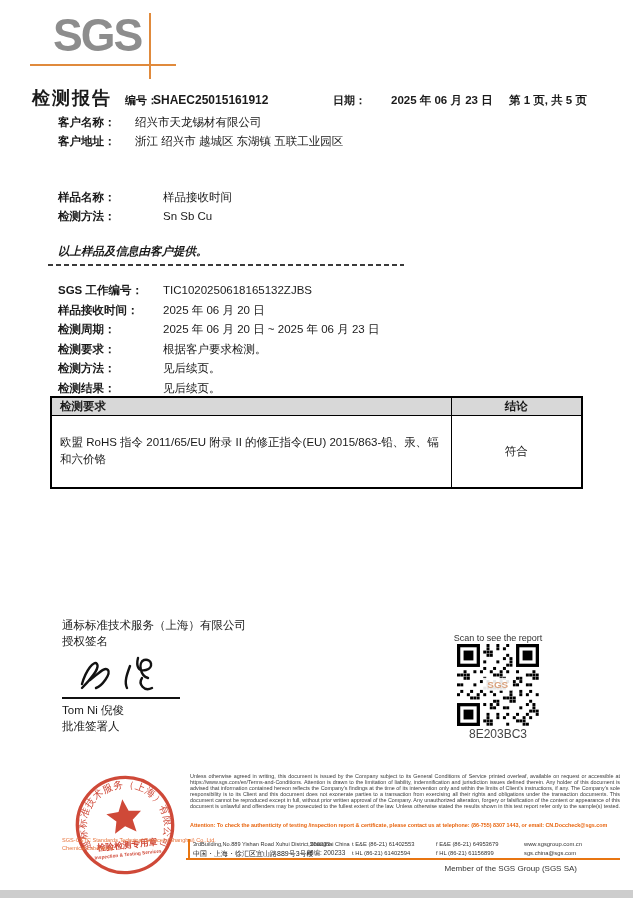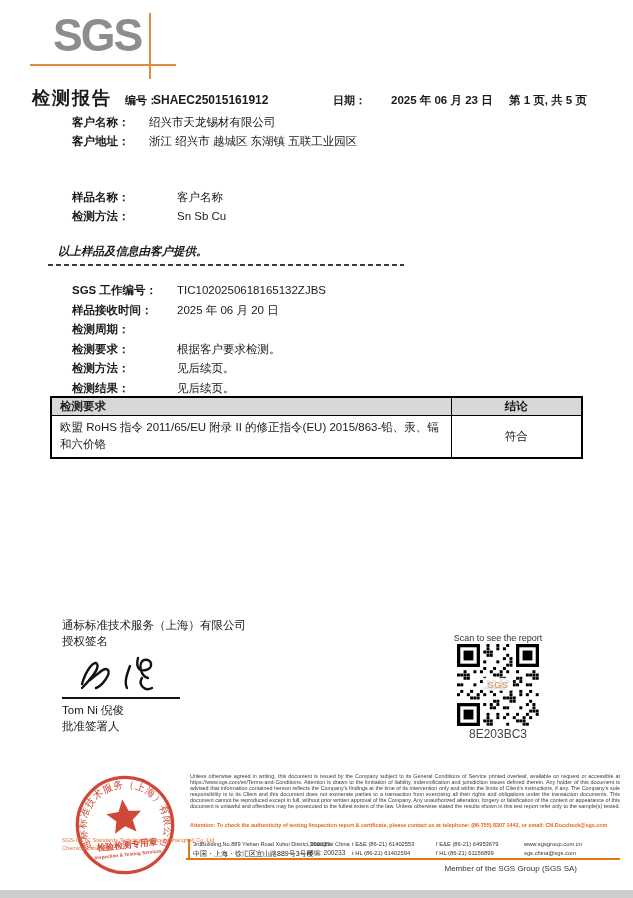--- a/index.html
+++ b/index.html
@@ -16,41 +16,41 @@
   
   .doc-title { position:absolute; left:32px; top:86px; font-size:18px; font-weight:700; letter-spacing:2px; }
   .lab { font-weight:700; font-size:11px; }
   .no-label   { position:absolute; left:125px; top:93px; }
   .no-value   { position:absolute; left:153px; top:93px; font-size:12px; font-weight:700; }
   .date-label { position:absolute; left:333px; top:93px; }
   .date-value { position:absolute; left:361px; top:93px; font-size:11.5px; font-weight:700;margin-left:30px; }
   .page-info  { position:absolute; left:509px; top:93px; font-size:11.5px; font-weight:700; }
 
   
-  .kv-block { position:absolute; left:72px; }
+  .kv-block { position:absolute; left:58px; }
   .kv-row { display:flex; font-size:11.5px; line-height:18.5px; }
   .kv-row .k { font-weight:700; flex:0 0 auto; }
   .customer-block { top:113px; }
   .customer-block .k { width:77px; }
   .sample-block { top:188px; }
   .sample-block .k, .job-block .k { width:105px; }
   .sample-note { position:absolute; left:58px; top:244px; font-size:11.5px; font-weight:700;font-style:italic; }
   .dash-sep { position:absolute; left:48px; top:264px; width:356px; height:2px;
               background:repeating-linear-gradient(90deg,#3a3a3a 0 5px,transparent 5px 8px); }
   .job-block { top:281px; }
   .job-block .kv-row { line-height:19.5px; }
 
   
   .rtable { position:absolute; left:50px; top:396px; width:533px; border-collapse:collapse;
             font-size:11.5px; }
   .rtable th, .rtable td { border:1px solid #000; }
   .rtable { border:2px solid #000; }
   .rtable th { background:#d8d8d8; font-weight:700; height:17px; text-align:left; padding:1px 8px; }
   .rtable th.c2, .rtable td.c2 { width:131px; text-align:center;margin-left:45px; }
-  .rtable td.c1 { padding:3px 8px; line-height:1.5; }
+  .rtable td.c1 { padding:18px 8px; line-height:1.5; }
 
   
   .sig-company { position:absolute; left:62px; top:618px; font-size:11.5px; }
   .sig-auth    { position:absolute; left:62px; top:634px; font-size:11.5px; }
   .sig-svg     { position:absolute; left:72px; top:650px; }
   .sig-line    { position:absolute; left:62px; top:697px; width:118px; height:2px; background:#111; }
   .sig-name    { position:absolute; left:62px; top:703px; font-size:11.5px; }
   .sig-role    { position:absolute; left:62px; top:719px; font-size:11.5px; }
 
   
@@ -104,41 +104,42 @@
     </div>
     <div class="kv-row">
       <span class="k">客户地址：</span>
       <span class="v">浙江 绍兴市 越城区 东湖镇 五联工业园区</span>
     </div>
   </div>
 
   <div class="kv-block sample-block">
     <div class="kv-row">
       <span class="k">样品名称：</span>
-      <span class="v">客户名称</span>
+      <span class="v">样品接收时间</span>
     </div>
     <div class="kv-row">
       <span class="k">检测方法：</span>
       <span class="v">Sn Sb Cu</span>
     </div>
   </div>
   <div class="sample-note">以上样品及信息由客户提供。</div>
   <div class="dash-sep"></div>
 
   <div class="kv-block job-block">
     <div class="kv-row">
       <span class="k">SGS 工作编号：</span>
       <span class="v">TIC1020250618165132ZJBS</span>
     </div>
     <div class="kv-row">
       <span class="k">样品接收时间：</span>
       <span class="v">2025 年 06 月 20 日</span>
     </div>
     <div class="kv-row">
       <span class="k">检测周期：</span>
+      <span class="v">2025 年 06 月 20 日 ~ 2025 年 06 月 23 日</span>
     </div>
     <div class="kv-row">
       <span class="k">检测要求：</span>
       <span class="v">根据客户要求检测。</span>
     </div>
     <div class="kv-row">
       <span class="k">检测方法：</span>
       <span class="v">见后续页。</span>
     </div>
     <div class="kv-row">

